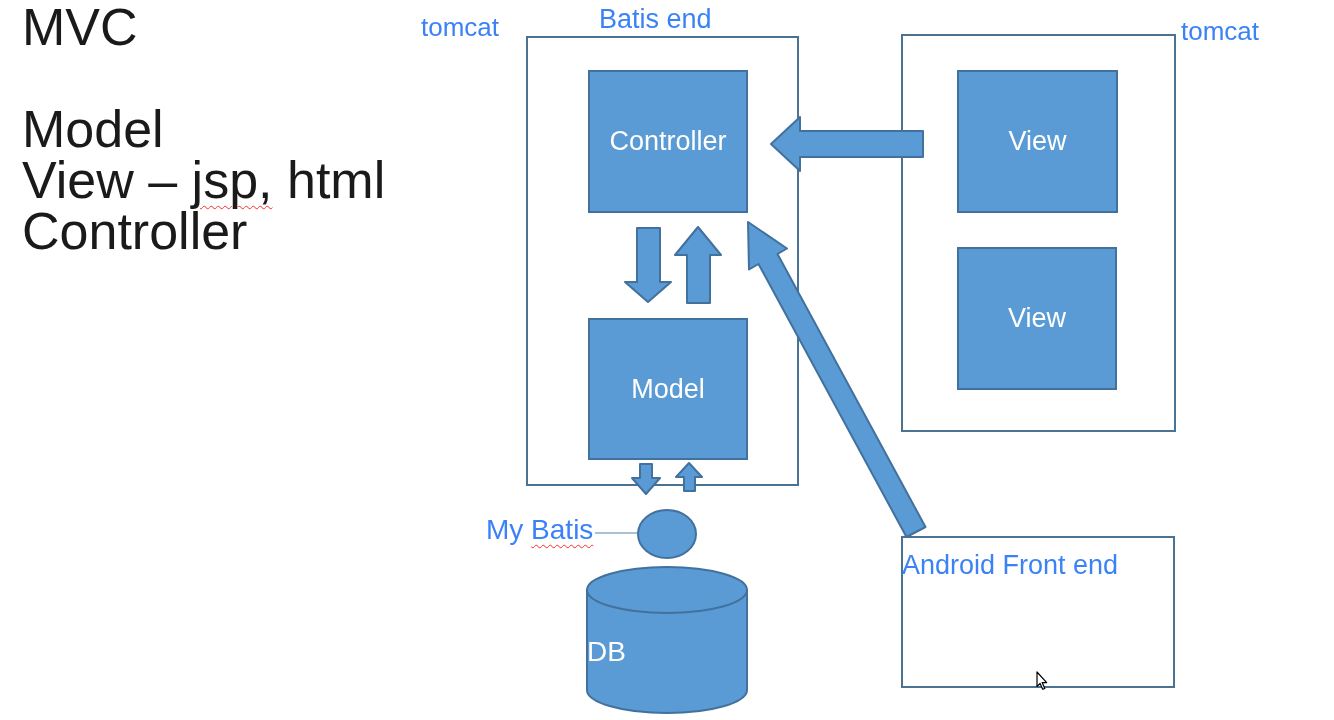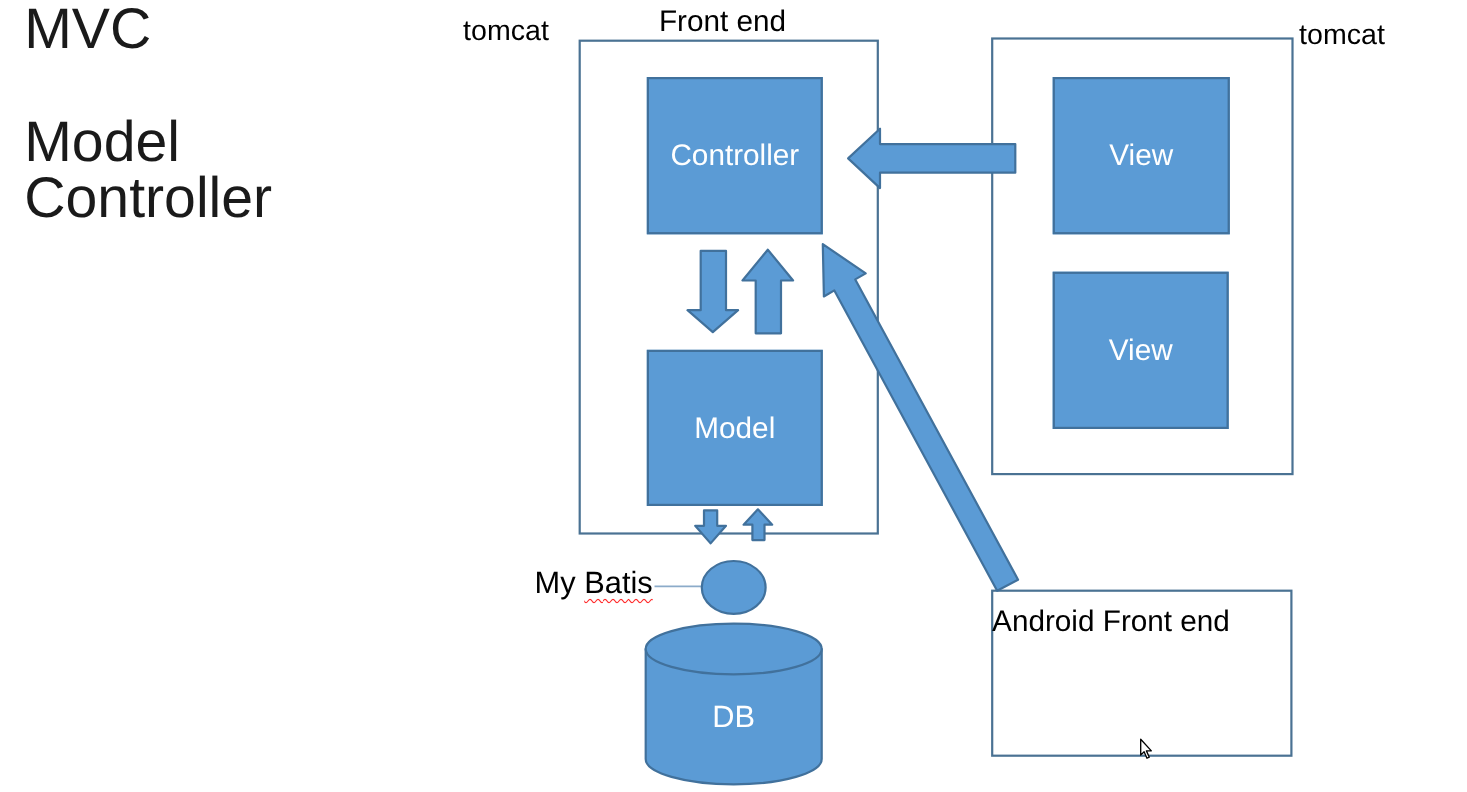--- a/index.html
+++ b/index.html
@@ -25,21 +25,21 @@
     box-sizing: border-box;
     display: flex;
     align-items: center;
     justify-content: center;
     color: #ffffff;
     font-size: 27px;
     z-index: 2;
   }
   .label {
     position: absolute;
-    color: #000000;
+    color: #3b82f6;
     white-space: nowrap;
     z-index: 4;
   }
   .notes {
     position: absolute;
     left: 22px;
     top: 2px;
     font-size: 52px;
     line-height: 51px;
     color: #1a1a1a;
@@ -60,31 +60,32 @@
   #svg-overlay {
     position: absolute;
     left: 0; top: 0;
     width: 1334px; height: 720px;
     z-index: 3;
     pointer-events: none;
   }
   .blue-shape { fill: #5b9bd5; stroke: #41719c; stroke-width: 2; stroke-linejoin: round; }
   .connector { stroke: #8cabc9; stroke-width: 1.5; }
   .cursor-shape { fill: #ffffff; stroke: #000000; stroke-width: 1.2; stroke-linejoin: round; }
-  .white-label { color: #ffffff; text-align: center; }
+  .white-label { color: #ffffff; text-align: left; }
 </style>
 </head>
 <body>
 
 <div id="canvas">
 
   <div class="notes">
     <div>MVC</div>
     <div class="blank"></div>
     <div>Model</div>
+    <div><span>View – </span><span class="squiggle">jsp,</span><span> html</span></div>
     <div>Controller</div>
     <div class="blank"></div>
   </div>
 
   <div class="container-box" style="left:526px; top:36px; width:273px; height:450px;"></div>
   <div class="container-box" style="left:901px; top:34px; width:275px; height:398px;"></div>
   <div class="container-box" style="left:901px; top:536px; width:274px; height:152px;"></div>
 
   <div class="shape-box" style="left:588px; top:70px; width:160px; height:143px;">
     <span>Controller</span>
@@ -93,21 +94,21 @@
     <span>Model</span>
   </div>
   <div class="shape-box" style="left:957px; top:70px; width:161px; height:143px;">
     <span>View</span>
   </div>
   <div class="shape-box" style="left:957px; top:247px; width:160px; height:143px;">
     <span>View</span>
   </div>
 
   <div class="label" style="left:421px; top:12px; font-size:26px;">tomcat</div>
-  <div class="label" style="left:599px; top:4px; font-size:27px;">Front end</div>
+  <div class="label" style="left:599px; top:4px; font-size:27px;">Batis end</div>
   <div class="label" style="left:1181px; top:16px; font-size:26px;">tomcat</div>
   <div class="label" style="left:901px; top:550px; width:218px; text-align:center; font-size:27px;">Android Front end</div>
   <div class="label" style="left:486px; top:514px; font-size:28px;"><span>My </span><span class="squiggle-sm">Batis</span></div>
   <div class="label white-label" style="left:587px; top:636px; width:160px; font-size:28px;">DB</div>
 
   <svg id="svg-overlay" viewBox="0 0 1334 720" xmlns="http://www.w3.org/2000/svg">
 
     <polygon class="blue-shape" points="771,144 800,117 800,131 923,131 923,157 800,157 800,171"></polygon>
 
     <polygon class="blue-shape" points="637,228 660,228 660,282 671,282 648,302 625,282 637,282"></polygon>

